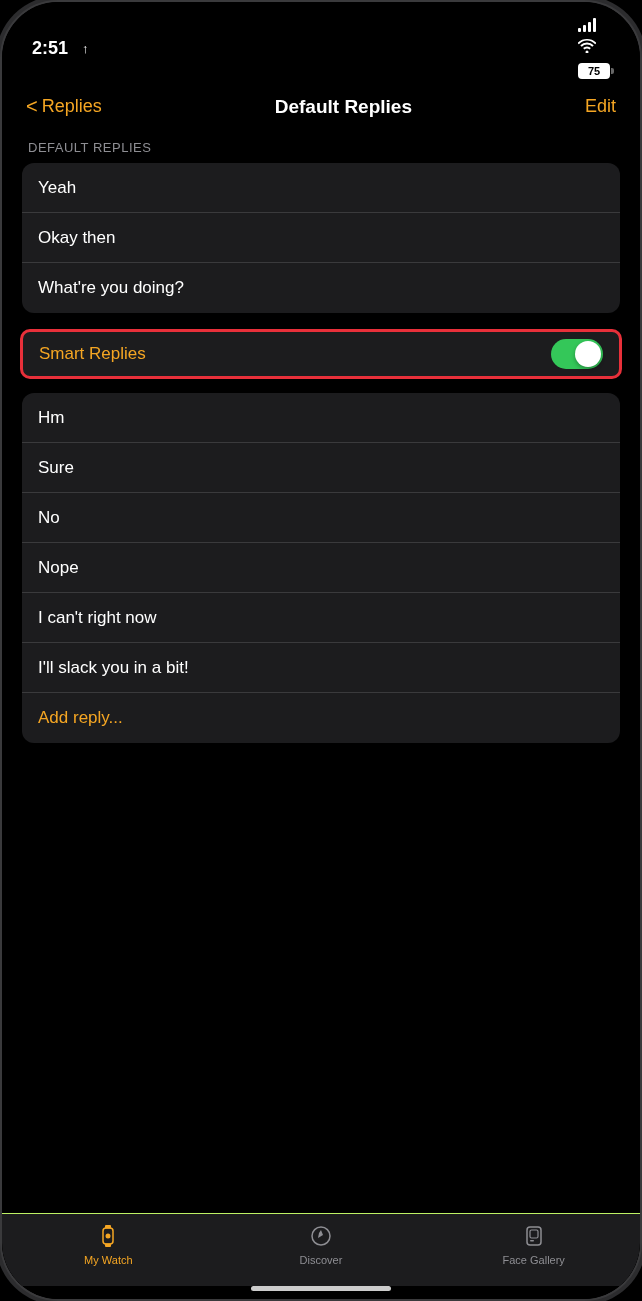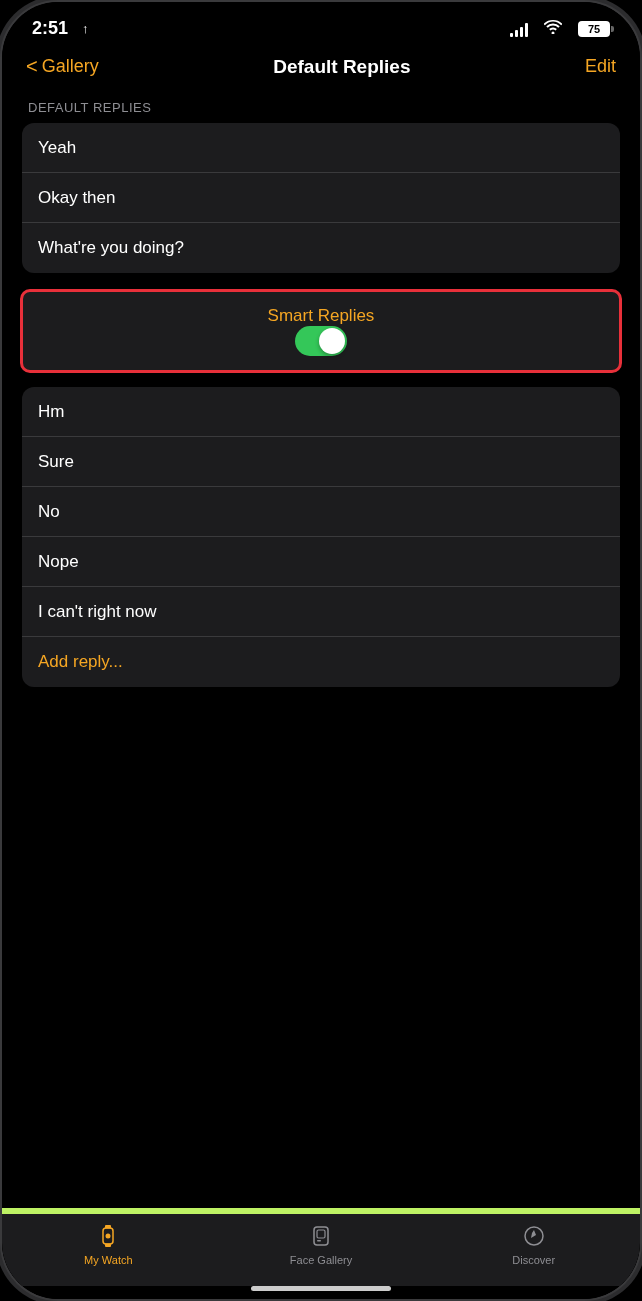--- a/index.html
+++ b/index.html
@@ -72,22 +72,23 @@
       color: #fff;
       font-size: 18px;
       font-weight: 600;
       display: flex;
       align-items: center;
       gap: 14px;
     }
 
     .status-icons {
       display: flex;
-      align-items: flex-end;
-      gap: 16px;
+      align-items: flex-start;
+      gap: 7px;
+      flex-direction: column;
     }
 
     .signal-bars {
       display: flex;
       align-items: flex-end;
       gap: 2px;
       height: 14px;
     }
 
     .signal-bar {
@@ -220,30 +221,29 @@
     }
 
     .list-item-text.orange {
       color: #f5a623;
     }
 
     .smart-replies-row {
       display: flex;
       align-items: center;
       justify-content: space-between;
-      padding: 14px 16px;
+      padding: 2px 16px;
       border-bottom: 1px solid #3a3a3c;
       min-height: 50px;
       border: 3px solid #e8303a;
       border-radius: 10px;
       background: #1c1c1e;
       margin: 0 -2px;
       position: relative;
       z-index: 2;
-      flex-direction: column;
     }
 
     .smart-replies-label {
       color: #f5a623;
       font-size: 17px;
       font-weight: 500;
     }
 
     
     .toggle {
@@ -274,21 +274,21 @@
       padding: 4px 6px 20px 6px;
     }
 
     
     .tab-bar {
       display: flex;
       justify-content: space-around;
       align-items: flex-end;
       padding: 8px 0 20px 0;
       background: #1c1c1e;
-      border-top: 6px solid #bef264;
+      border-top: 1px solid #bef264;
       flex-shrink: 0;
     }
 
     .tab-item {
       display: flex;
       flex-direction: column;
       align-items: center;
       gap: 4px;
       flex: 1;
       cursor: pointer;
@@ -362,21 +362,21 @@
         </span>
         <div class="battery-container">
           <span>75</span>
         </div>
       </div>
     </div>
 
     <div class="nav-header">
       <div class="nav-back">
         <span class="nav-back-chevron">&lt;</span>
-        <span>Gallery</span>
+        <span>Replies</span>
       </div>
       <span class="nav-title">Default Replies</span>
       <span class="nav-edit">Edit</span>
     </div>
 
     <div class="content">
 
       <div class="section-label">DEFAULT REPLIES</div>
 
       <div class="list-container">
@@ -406,20 +406,23 @@
           <span class="list-item-text">Sure</span>
         </div>
         <div class="list-item">
           <span class="list-item-text">No</span>
         </div>
         <div class="list-item">
           <span class="list-item-text">Nope</span>
         </div>
         <div class="list-item">
           <span class="list-item-text">I can't right now</span>
+        </div>
+        <div class="list-item">
+          <span class="list-item-text">I'll slack you in a bit!</span>
         </div>
         <div class="list-item">
           <span class="list-item-text orange">Add reply...</span>
         </div>
       </div>
 
 
     </div>
 
     <div class="bottom-area">
@@ -431,38 +434,38 @@
               <rect x="9" y="6" width="10" height="16" rx="3" stroke="#f5a623" stroke-width="1.5"></rect>
               <rect x="11" y="3" width="6" height="3.5" rx="1" fill="#f5a623"></rect>
               <rect x="11" y="21.5" width="6" height="3.5" rx="1" fill="#f5a623"></rect>
               <circle cx="14" cy="14" r="2.5" fill="#f5a623"></circle>
             </svg>
           </div>
           <span class="tab-label active">My Watch</span>
         </div>
 
         <div class="tab-item">
+          <div class="tab-icon discover-icon">
+            <svg viewBox="0 0 28 28" fill="none" xmlns="http://www.w3.org/2000/svg">
+              <circle cx="14" cy="14" r="9" stroke="#8e8e93" stroke-width="1.5"></circle>
+              <polygon points="14,8 16,13 11,16 12,11" fill="#8e8e93"></polygon>
+            </svg>
+          </div>
+          <span class="tab-label inactive">Discover</span>
+        </div>
+
+        <div class="tab-item">
           <div class="tab-icon face-gallery-icon">
             <svg viewBox="0 0 28 28" fill="none" xmlns="http://www.w3.org/2000/svg">
               <rect x="7" y="5" width="14" height="18" rx="3" stroke="#8e8e93" stroke-width="1.5"></rect>
               <rect x="10" y="8" width="8" height="8" rx="1.5" stroke="#8e8e93" stroke-width="1.2"></rect>
               <rect x="10" y="18" width="4" height="1.5" rx="0.75" fill="#8e8e93"></rect>
             </svg>
           </div>
           <span class="tab-label inactive">Face Gallery</span>
         </div>
 
-        <div class="tab-item">
-          <div class="tab-icon discover-icon">
-            <svg viewBox="0 0 28 28" fill="none" xmlns="http://www.w3.org/2000/svg">
-              <circle cx="14" cy="14" r="9" stroke="#8e8e93" stroke-width="1.5"></circle>
-              <polygon points="14,8 16,13 11,16 12,11" fill="#8e8e93"></polygon>
-            </svg>
-          </div>
-          <span class="tab-label inactive">Discover</span>
-        </div>
-
       </div>
       <div class="home-indicator"></div>
     </div>
 
   </div>
 </div>
 
 </body></html>

